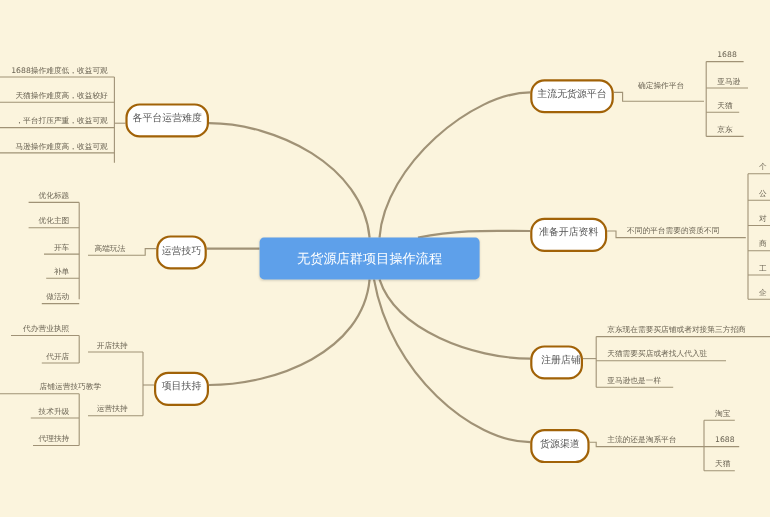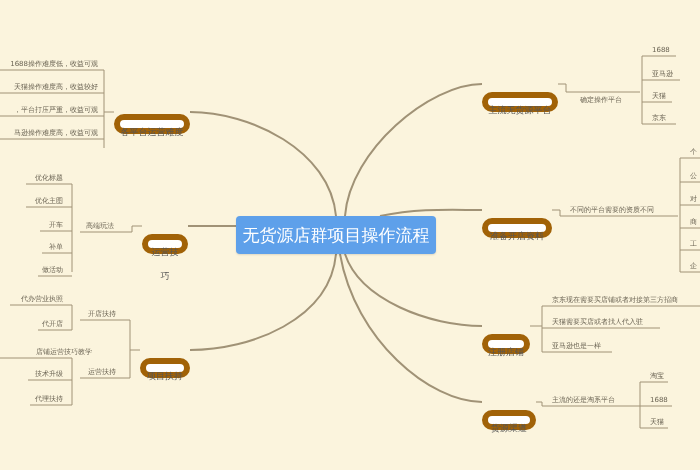--- a/index.html
+++ b/index.html
@@ -1,23 +1,23 @@
 <!DOCTYPE html>
 <html><head>
 <meta charset="utf-8">
 <style>
   html, body { margin:0; padding:0; }
   body { width:700px; height:470px; background:#fbf4dd; position:relative; overflow:hidden;
          font-family:"DejaVu Sans","Liberation Sans",sans-serif; color:#6b6454; }
   svg.links { position:absolute; left:0; top:0; width:700px; height:470px; }
   .central { position:absolute; left:236px; top:216px; width:200px; height:38px; background:#5ea0ea;
-             border-radius:4px; color:#ffffff; font-size:17px; line-height:38px; text-align:center;
+             border-radius:4px; color:#ffffff; font-size:12px; line-height:38px; text-align:center;
              box-shadow:0 1px 2px rgba(0,0,0,0.12); }
-  .topic { position:absolute; height:20px; line-height:24px; background:#ffffff; border:6px solid #a16207;
-           border-radius:13px; font-size:9px; color:#555; text-align:center; box-sizing:border-box;margin-top:20px; }
+  .topic { position:absolute; height:31px; line-height:24px; background:#ffffff; border:2px solid #a16207;
+           border-radius:13px; font-size:9px; color:#555; text-align:center; box-sizing:border-box; }
   .label { position:absolute; font-size:7px; color:#6b6454; white-space:nowrap; line-height:9px; }
   .label.r { text-align:right; }
 </style>
 </head>
 <body>
 
 <svg class="links" viewBox="0 0 700 470">
   <g fill="none" stroke="#a09276" stroke-width="2">
     <path d="M336,216 C330,150 250,112 190,112"></path>
     <path d="M236,226 C215,226 200,226 188,226"></path>
@@ -80,21 +80,21 @@
 <div class="topic" style="left:140px;top:338px;width:50px;">项目扶持</div>
 <div class="label" style="left:88px;top:310px;">开店扶持</div>
 <div class="label" style="left:88px;top:368px;">运营扶持</div>
 <div class="label r" style="right:637px;top:295px;">代办营业执照</div>
 <div class="label r" style="right:637px;top:320px;">代开店</div>
 <div class="label r" style="right:608px;top:348px;">店铺运营技巧教学</div>
 <div class="label r" style="right:637px;top:370px;">技术升级</div>
 <div class="label r" style="right:637px;top:395px;">代理扶持</div>
 
 <div class="topic" style="left:482px;top:72px;width:76px;">主流无货源平台</div>
-<div class="label" style="left:580px;top:96px;">确定操作平台</div>
+<div class="label" style="left:580px;top:74px;">确定操作平台</div>
 <div class="label" style="left:652px;top:46px;">1688</div>
 <div class="label" style="left:652px;top:70px;">亚马逊</div>
 <div class="label" style="left:652px;top:92px;">天猫</div>
 <div class="label" style="left:652px;top:114px;">京东</div>
 
 <div class="topic" style="left:482px;top:198px;width:70px;">准备开店资料</div>
 <div class="label" style="left:570px;top:206px;">不同的平台需要的资质不同</div>
 <div class="label" style="left:690px;top:148px;">个</div>
 <div class="label" style="left:690px;top:172px;">公</div>
 <div class="label" style="left:690px;top:195px;">对</div>

